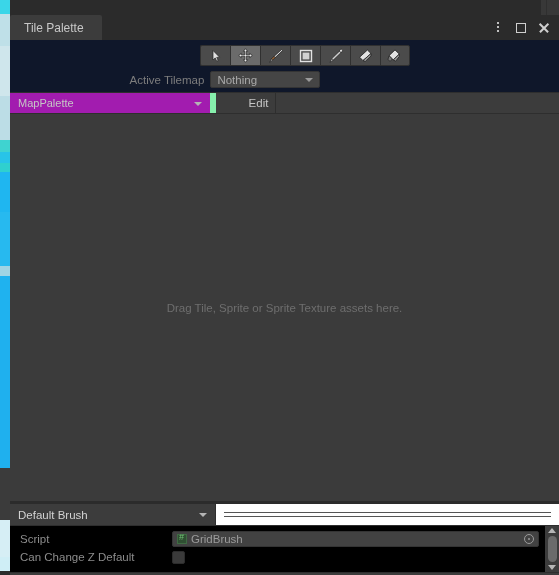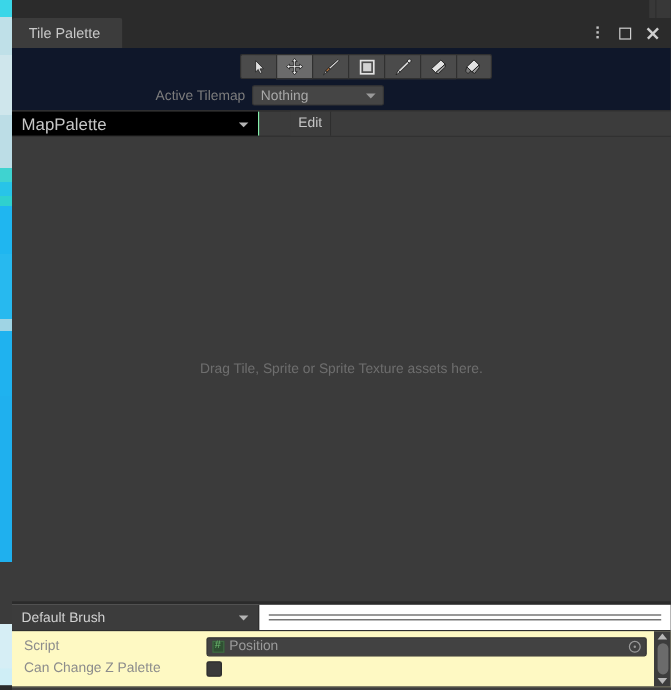--- a/index.html
+++ b/index.html
@@ -235,27 +235,27 @@
     flex: 0 0 auto;
     height: 20px;
     background: #3c3c3c;
     display: flex;
     align-items: stretch;
     border-top: 1px solid #2e2e2e;
     border-bottom: 1px solid #2e2e2e;
   }
   .palette-dd {
     width: 206px;
-    background: #000000;
+    background: #a21caf;
     border: none;
-    border-right: 1px solid #86efac;
+    border-right: 6px solid #86efac;
     border-radius: 0;
     height: 20px;
     color: #c6c6c6;
-    font-size: 14px;
+    font-size: 11px;
     padding-left: 8px;
   }
   .palette-dd .caret { border-top-color: #b4b4b4; right: 8px; }
   .edit-btn {
     width: 33px;
     background: #3c3c3c;
     border-right: 1px solid #2e2e2e;
     display: flex;
     align-items: center;
     justify-content: center;
@@ -322,21 +322,21 @@
   }
   .drag-handle i {
     display: block;
     height: 1px;
     background: #555555;
   }
 
   
   .inspector {
     flex: 0 0 auto;
-    background: #fef9c3;
+    background: #000000;
     display: flex;
     border-bottom: 1px solid #2e2e2e;
   }
   .insp-fields {
     flex: 1;
     padding: 4px 0 6px 0;
   }
   .insp-row {
     display: flex;
     align-items: center;
@@ -603,27 +603,27 @@
     </div>
   </div>
 
   <div class="inspector">
     <div class="insp-fields">
 
       <div class="insp-row">
         <span class="insp-label">Script</span>
         <div class="obj-field">
           <span class="cs-icon"></span>
-          <span>Position</span>
+          <span>GridBrush</span>
           <span class="obj-picker"></span>
         </div>
       </div>
 
       <div class="insp-row">
-        <span class="insp-label">Can Change Z Palette</span>
+        <span class="insp-label">Can Change Z Default</span>
         <span class="checkbox"></span>
       </div>
 
     </div>
 
     <div class="vscroll">
       <div class="sc-arrow sc-up"></div>
       <div class="sc-track">
         <div class="sc-thumb"></div>
       </div>

